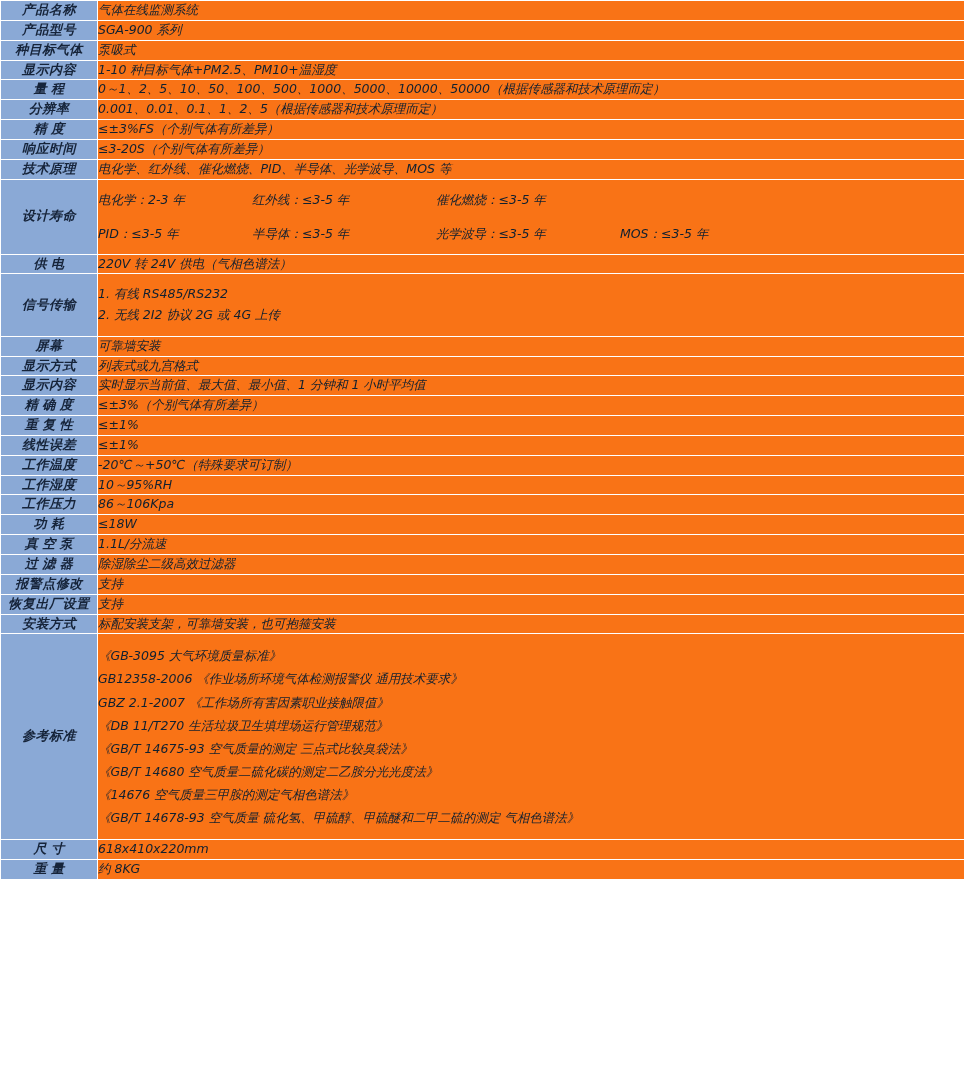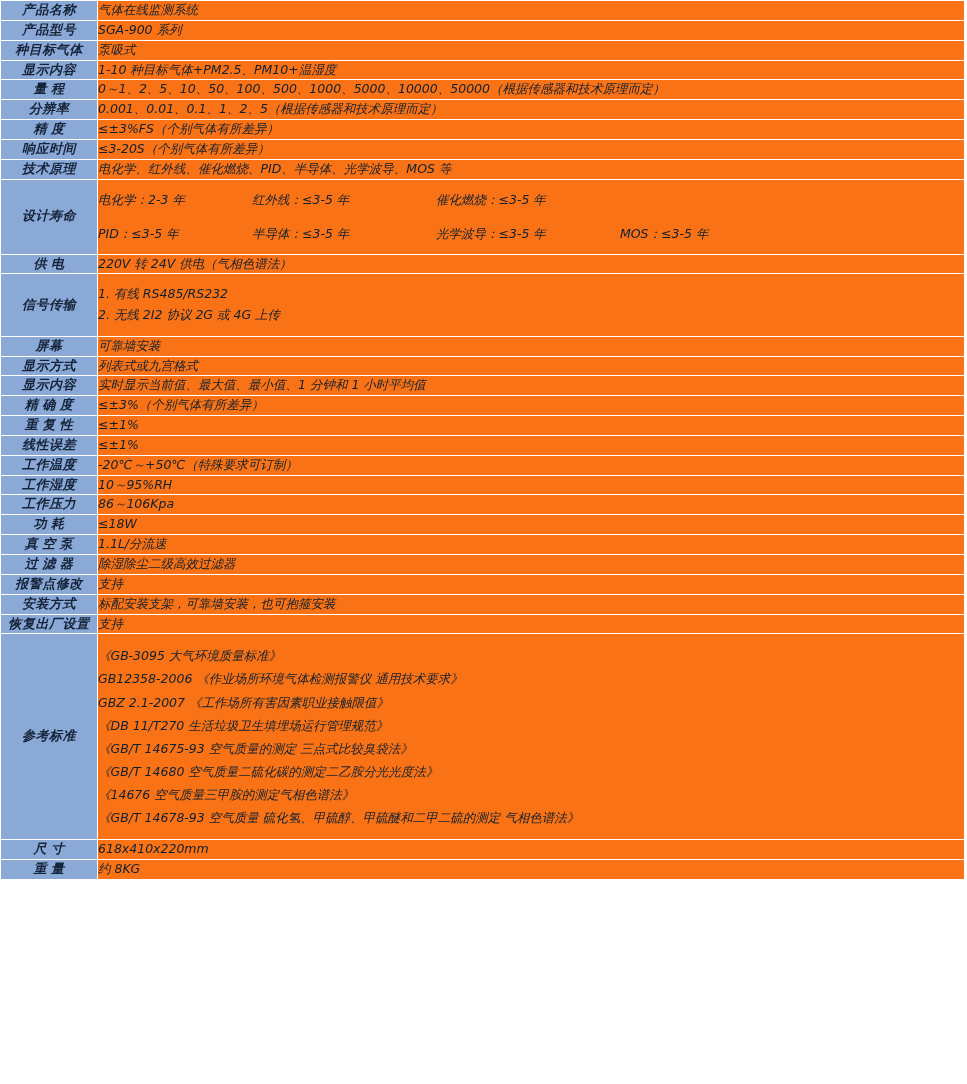--- a/index.html
+++ b/index.html
@@ -205,27 +205,27 @@
       <td class="label">过 滤 器</td>
       <td class="value">除湿除尘二级高效过滤器</td>
     </tr>
 
     <tr>
       <td class="label">报警点修改</td>
       <td class="value">支持</td>
     </tr>
 
     <tr>
+      <td class="label">恢复出厂设置</td>
+      <td class="value">支持</td>
+    </tr>
+
+    <tr>
       <td class="label">安装方式</td>
       <td class="value">标配安装支架，可靠墙安装，也可抱箍安装</td>
-    </tr>
-
-    <tr>
-      <td class="label">恢复出厂设置</td>
-      <td class="value">支持</td>
     </tr>
 
     <tr>
       <td class="label">参考标准</td>
       <td class="value tall std-list">
         <div>《GB-3095 大气环境质量标准》</div>
         <div>GB12358-2006 《作业场所环境气体检测报警仪 通用技术要求》</div>
         <div>GBZ 2.1-2007 《工作场所有害因素职业接触限值》</div>
         <div>《DB 11/T270  生活垃圾卫生填埋场运行管理规范》</div>
         <div>《GB/T 14675-93  空气质量的测定 三点式比较臭袋法》</div>

